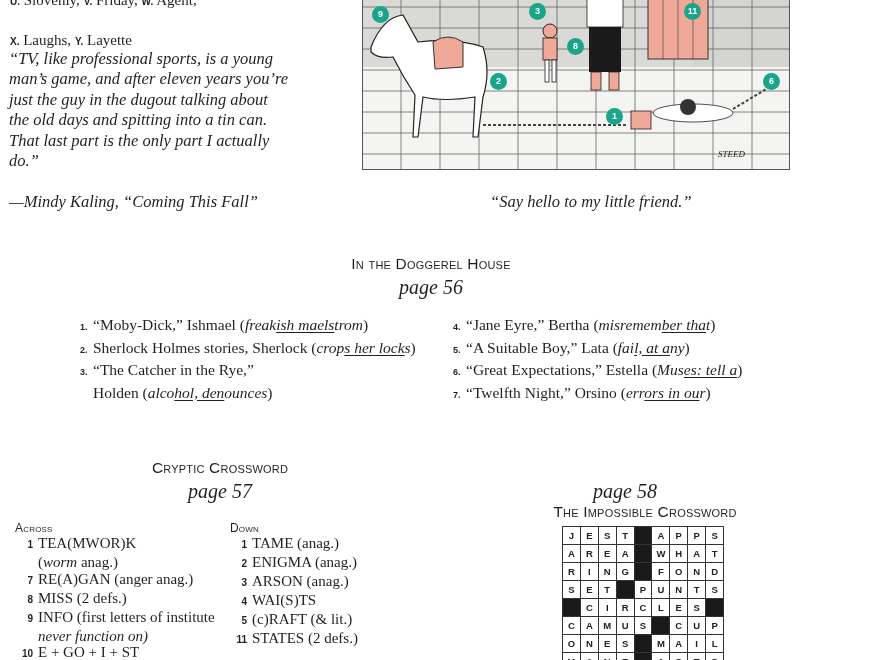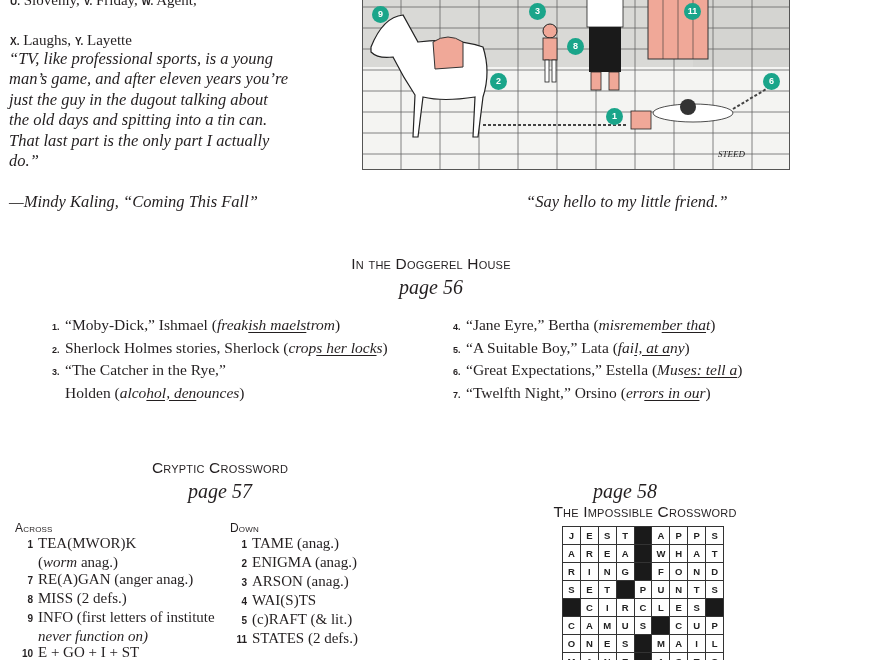--- a/index.html
+++ b/index.html
@@ -12,21 +12,21 @@
   .answer-line { font-size: 15px; line-height: 20px; white-space: nowrap; }
   .answer-line .lt { font-family: "Liberation Sans", sans-serif; font-size: 10px; font-weight: bold; }
 
   .quote { font-style: italic; font-size: 16.5px; line-height: 20.4px; width: 280px; }
   .attribution { font-style: italic; font-size: 16.5px; white-space: nowrap; }
 
   
   .cartoon { left: 362px; top: -4px; width: 428px; height: 174px; border: 1px solid #555; background: #f7f7f5; overflow: hidden; }
   .cartoon svg { display: block; }
   .badge { position: absolute; width: 17px; height: 17px; border-radius: 50%; background: #1aa58a; color: #fff; font-family: "Liberation Sans", sans-serif; font-size: 9px; font-weight: bold; text-align: center; line-height: 17px; }
-  .caption { font-style: italic; font-size: 16.5px; white-space: nowrap; margin-left: 36px; }
+  .caption { font-style: italic; font-size: 16.5px; white-space: nowrap; }
 
   
   .sec-title { font-family: "Liberation Sans", sans-serif; font-size: 15.5px; letter-spacing: 0.2px; white-space: nowrap; text-align: center; font-variant: small-caps; }
   .sec-page { font-style: italic; font-size: 20px; white-space: nowrap; text-align: center; }
 
   
   .dog-item { font-size: 15.5px; line-height: 20.5px; white-space: nowrap; }
   .dog-item .num { font-family: "Liberation Sans", sans-serif; font-size: 9px; font-weight: bold; display: inline-block; width: 13px; }
   .dog-item .hint { font-style: italic; }
   .dog-item .ul { text-decoration: underline; text-underline-offset: 2px; }
@@ -124,21 +124,21 @@
   <div class="badge" style="left:204px; top:41px;">8</div>
   <div class="badge" style="left:127px; top:76px;">2</div>
   <div class="badge" style="left:400px; top:76px;">6</div>
   <div class="badge" style="left:243px; top:111px;">1</div>
 </div>
 <div class="abs caption" style="left:490px; top:192px;">“Say hello to my little friend.”</div>
 
 <div class="abs sec-title" style="left:300px; top:255px; width:262px;">In the Doggerel House</div>
 <div class="abs sec-page" style="left:300px; top:276px; width:262px;">page 56</div>
 
-<div class="abs" style="left:52px; top:315px;">
+<div class="abs" style="left:80px; top:315px;">
   <div class="dog-item">
     <span class="num">1.</span><span>“Moby-Dick,” Ishmael (</span><span class="hint">freak</span><span class="hint ul">ish maels</span><span class="hint">trom</span><span>)</span>
   </div>
   <div class="dog-item">
     <span class="num">2.</span><span>Sherlock Holmes stories, Sherlock (</span><span class="hint">crop</span><span class="hint ul">s her lock</span><span class="hint">s</span><span>)</span>
   </div>
   <div class="dog-item">
     <span class="num">3.</span><span>“The Catcher in the Rye,”</span>
   </div>
   <div class="dog-item">

